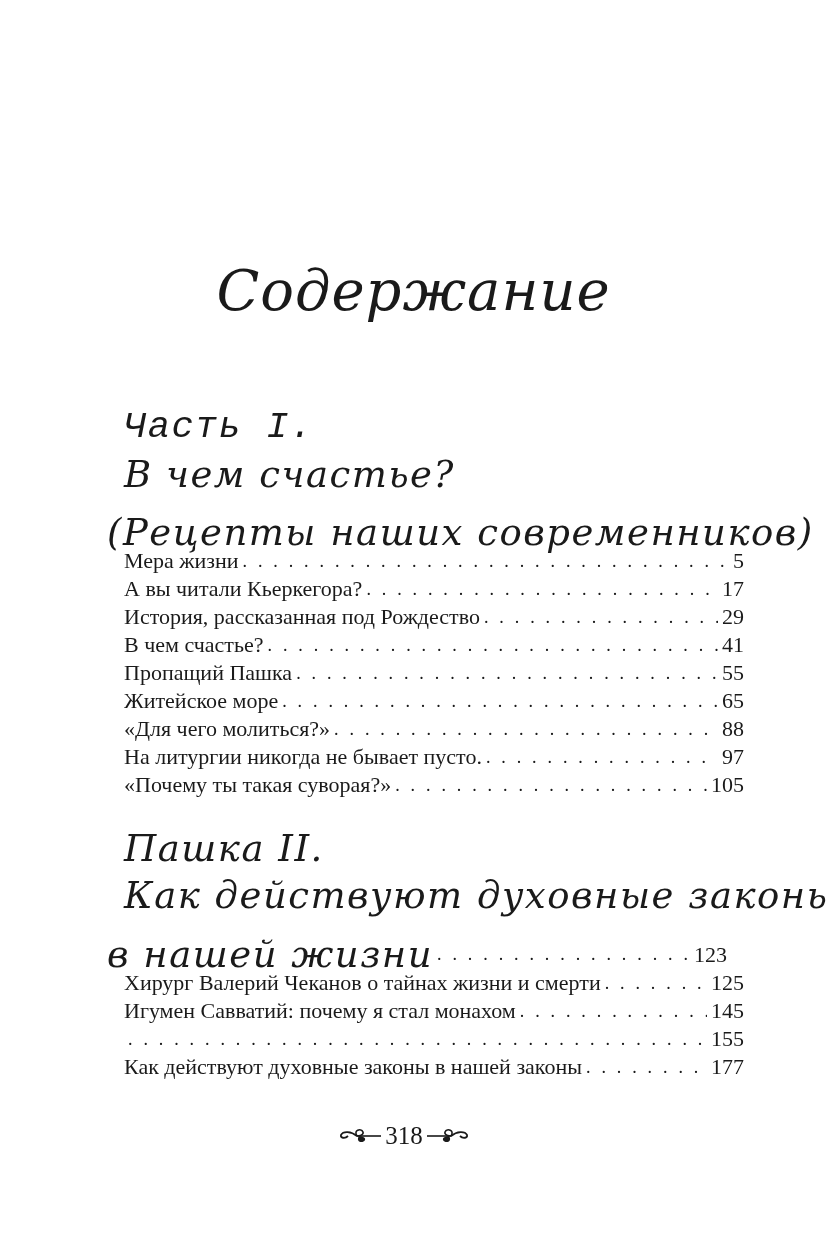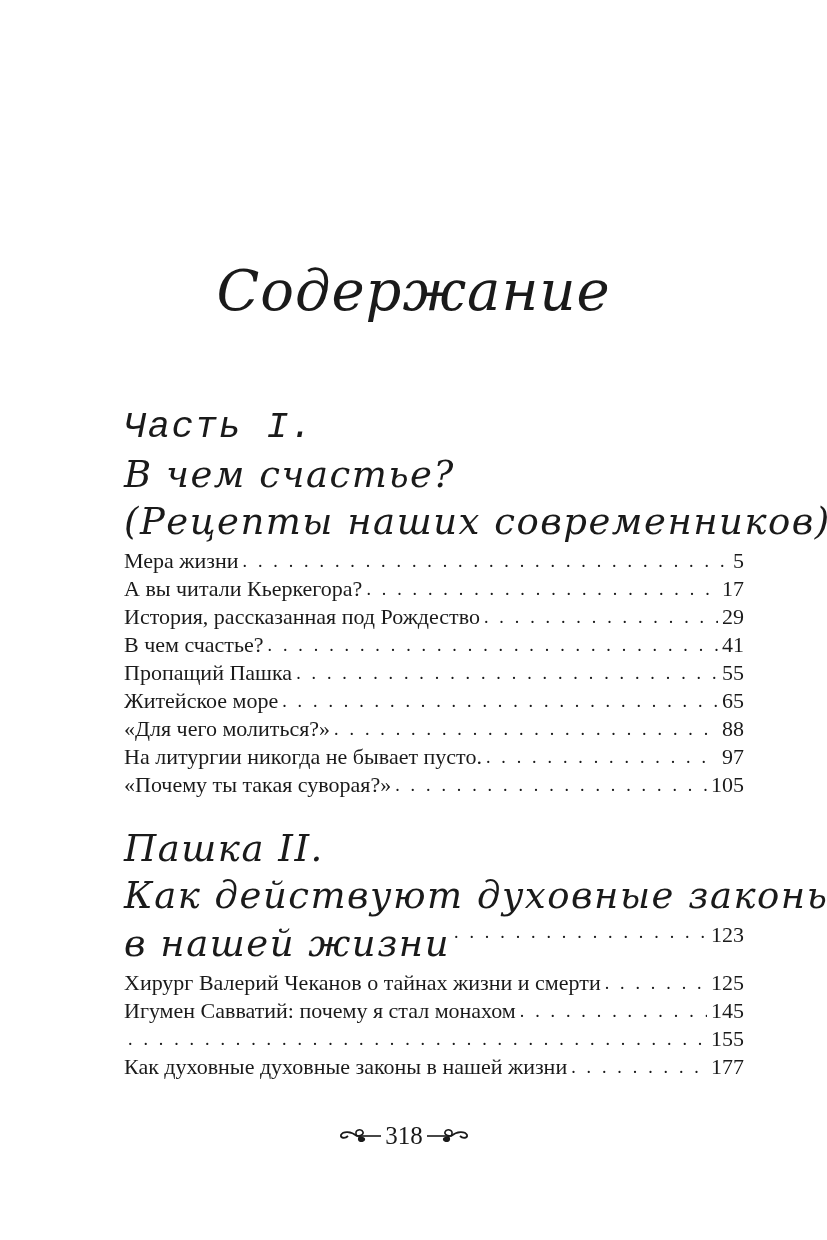--- a/index.html
+++ b/index.html
@@ -18,21 +18,21 @@
     display: flex; align-items: flex-end;
     font-family: "Liberation Serif", serif; font-size: 22px; line-height: 28px;
   }
   .toc-row .lbl { white-space: nowrap; }
   .toc-row .dots {
     flex: 1; overflow: hidden; white-space: nowrap; margin: 0 4px;
     letter-spacing: 3.2px; font-size: 18px;
   }
   .toc-row .pg { white-space: nowrap; text-align: right; }
   .part-last {
-    position: absolute; left: 124px; width: 620px; display: flex; align-items: flex-start;
+    position: absolute; left: 107px; width: 620px; display: flex; align-items: center; margin-top: 11px;
   }
   .part-last .lbl {
     font-family: "DejaVu Serif", serif; font-style: italic; font-size: 37px; letter-spacing: 1.5px; white-space: nowrap;
   }
   .part-last .dots {
     flex: 1; overflow: hidden; white-space: nowrap; margin: 0 4px;
     font-family: "Liberation Serif", serif; font-size: 18px; letter-spacing: 3.2px;
   }
   .part-last .pg { font-family: "Liberation Serif", serif; font-size: 22px; white-space: nowrap; }
   .folio {
@@ -116,21 +116,21 @@
 <div class="toc-row" style="top:997px;">
     <span class="lbl">Игумен Савватий: почему я стал монахом</span>
     <span class="dots">. . . . . . . . . . . . . . . . . . . . . . . . . . . . . . . . . . . . . . . . . . . . . . . . . . . . . . . . . . . .</span>
     <span class="pg">145</span>
   </div>
 <div class="toc-row" style="top:1025px;">
     <span class="dots">. . . . . . . . . . . . . . . . . . . . . . . . . . . . . . . . . . . . . . . . . . . . . . . . . . . . . . . . . . . .</span>
     <span class="pg">155</span>
   </div>
 <div class="toc-row" style="top:1053px;">
-    <span class="lbl">Как духовные духовные законы в нашей жизни</span>
+    <span class="lbl">Как действуют духовные законы в нашей законы</span>
     <span class="dots">. . . . . . . . . . . . . . . . . . . . . . . . . . . . . . . . . . . . . . . . . . . . . . . . . . . . . . . . . . . .</span>
     <span class="pg">177</span>
   </div>
 
 <div class="folio">
   <svg class="orn" viewBox="0 0 46 22">
     <path d="M44 11 C34 11 28 11 20 11" stroke="#1a1a1a" stroke-width="1.6" fill="none"></path>
     <path d="M20 11 C16 5 24 3 26 7 C27 10 22 11 20 11 Z" fill="none" stroke="#1a1a1a" stroke-width="1.6"></path>
     <path d="M22 11 C18 17 26 19 28 15 C29 12 24 11 22 11 Z" fill="#1a1a1a"></path>
     <path d="M20 11 C14 6 6 6 4 10 C3 13 8 14 11 11" fill="none" stroke="#1a1a1a" stroke-width="1.8"></path>

